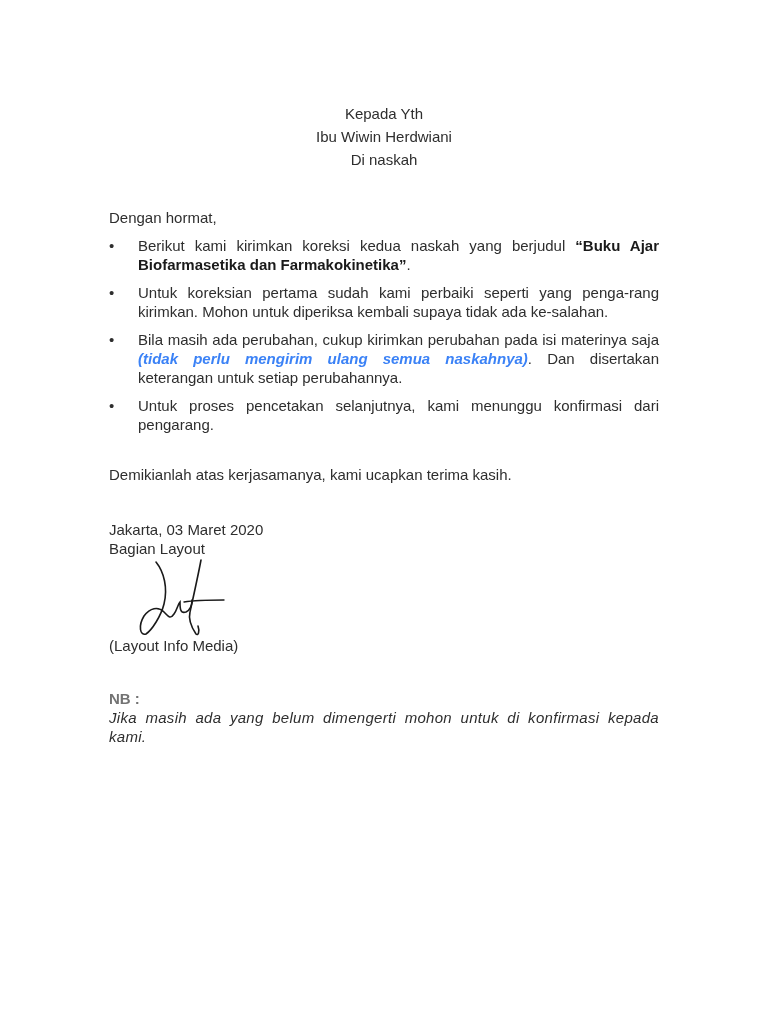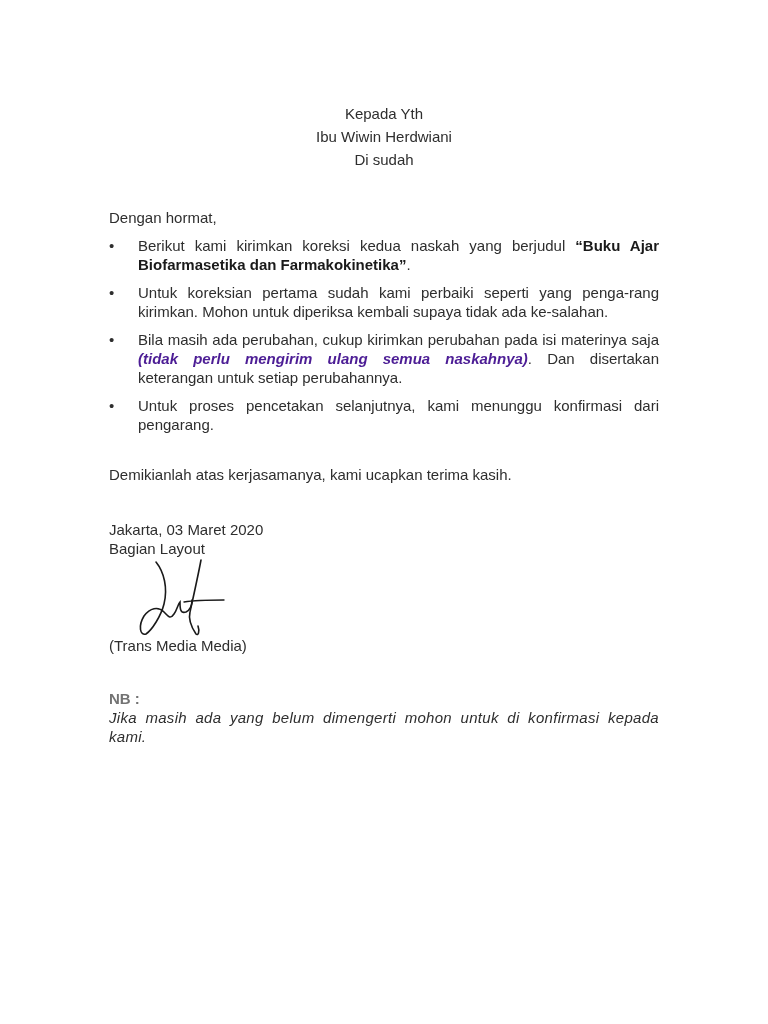--- a/index.html
+++ b/index.html
@@ -44,21 +44,21 @@
     margin-bottom: 9px;
     text-align: justify;
     line-height: 19px;
   }
   ul.points li .bullet {
     position: absolute;
     left: 0;
     top: 0;
   }
   .bold { font-weight: bold; color: #1a1a1a; }
-  .bold-italic { font-weight: bold; font-style: italic; color: #4c1d95; }
+  .bold-italic { font-weight: bold; font-style: italic; color: #3b82f6; }
   .closing {
     display: block;
     margin-top: 31px;
     line-height: 19px;
   }
   .sign-block {
     margin-top: 36px;
     line-height: 19px;
   }
   .sign-block span { display: block; }
@@ -87,21 +87,21 @@
   }
 </style>
 </head>
 <body>
 
 <div class="page">
 
   <div>
     <span class="addr-line">Kepada Yth</span>
     <span class="addr-line">Ibu Wiwin Herdwiani</span>
-    <span class="addr-line">Di sudah</span>
+    <span class="addr-line">Di naskah</span>
   </div>
 
   <span class="greeting">Dengan hormat,</span>
 
   <ul class="points">
     <li>
       <span class="bullet">•</span>
       <span>Berikut kami kirimkan koreksi kedua naskah yang berjudul </span><span class="bold">“Buku Ajar Biofarmasetika dan Farmakokinetika”</span><span>.</span>
     </li>
     <li>
@@ -121,21 +121,21 @@
   <span class="closing">Demikianlah atas kerjasamanya, kami ucapkan terima kasih.</span>
 
   <div class="sign-block">
     <span>Jakarta, 03 Maret 2020</span>
     <span>Bagian Layout</span>
     <svg class="signature" viewBox="0 0 120 78" xmlns="http://www.w3.org/2000/svg">
       <path d="M22 4 C30 14, 34 30, 30 46 C27 58, 18 72, 12 76 C6 78, 4 68, 10 58 C16 50, 24 48, 30 54 C34 58, 36 62, 40 56 C43 52, 44 46, 46 44 C46 50, 46 56, 52 54 C56 52, 58 48, 58 42" fill="none" stroke="#1a1a1a" stroke-width="1.6" stroke-linecap="round"></path>
       <path d="M67 2 C64 18, 60 36, 56 54 C54 62, 58 70, 62 76 C64 78, 66 74, 64 68" fill="none" stroke="#1a1a1a" stroke-width="1.6" stroke-linecap="round"></path>
       <path d="M50 44 C62 42, 76 42, 90 42" fill="none" stroke="#1a1a1a" stroke-width="1.4" stroke-linecap="round"></path>
     </svg>
-    <span>(Trans Media Media)</span>
+    <span>(Layout Info Media)</span>
   </div>
 
   <div class="nb">
     <span class="nb-title">NB :</span>
     <span class="nb-text">Jika masih ada yang belum dimengerti mohon untuk di konfirmasi kepada kami.</span>
   </div>
 
 </div>
 
 </body></html>

